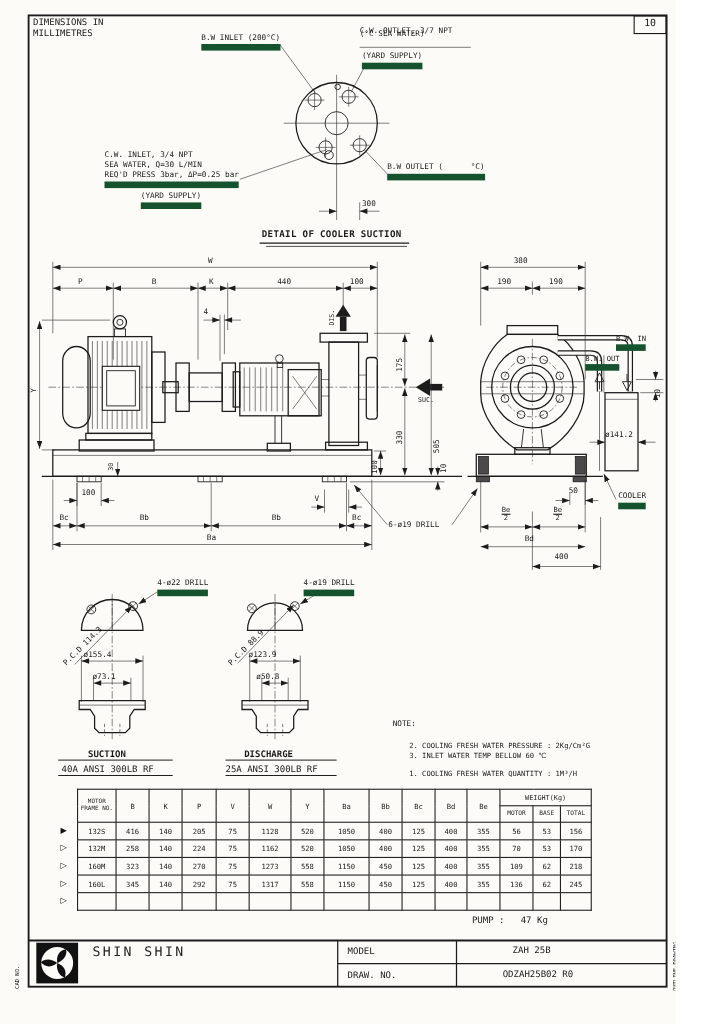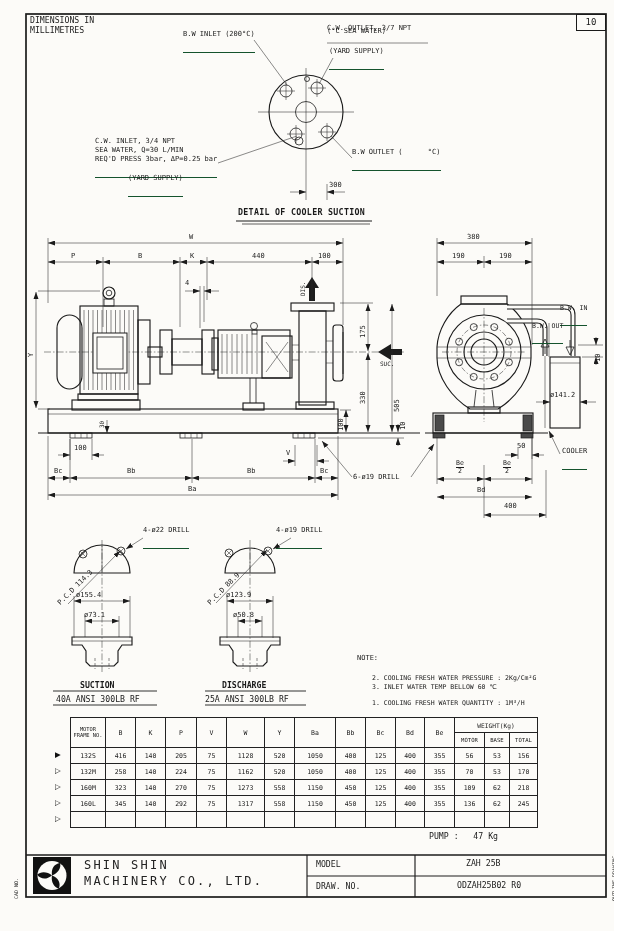--- a/index.html
+++ b/index.html
@@ -7,21 +7,21 @@
 .sheet{position:relative;width:614px;height:931px;background:#fcfbf8;overflow:hidden;
   font-family:"DejaVu Sans Mono","DejaVu Sans",monospace;color:#1a1a1a}
 svg.art{position:absolute;left:0;top:0}
 .lbl{position:absolute;font:7px "DejaVu Sans Mono","DejaVu Sans",monospace;color:#1a1a1a;
   white-space:pre;line-height:1.3;letter-spacing:0}
 .fs8{font-size:8.2px}
 .fs65{font-size:6.5px}
 .fs6{font-size:6px}
 .fs5{font-size:5px}
 .b{font-weight:bold}
-.u{border-bottom:1px solid #14532d;padding-bottom:13px}
+.u{border-bottom:6px solid #14532d;padding-bottom:1px}
 .rot{transform:rotate(-90deg);transform-origin:0 0}
 .diag{transform:rotate(-45deg);transform-origin:0 0}
 .title{font-size:8.3px;font-weight:bold;letter-spacing:.3px}
 .box10{position:absolute;left:576px;top:14px;width:30px;height:17px;border:1.3px solid #1a1a1a;
   text-align:center;font-size:9px;line-height:15px}
 .frac{position:absolute;display:flex;flex-direction:column;align-items:center;width:16px;
   font-size:6.5px;line-height:1.15}
 .frac .den{border-top:.9px solid #1a1a1a;padding:0 2px}
 
 .tblwrap{position:absolute;left:70px;top:717px}
@@ -508,21 +508,20 @@
             <td></td>
             <td></td>
             <td></td>
           </tr>
         </tbody>
   </table>
 </div>
 <div class="lbl fs8" style="left:429px;top:831px">PUMP :   47 Kg</div>
 
 <div class="co" style="left:84px;top:858px">SHIN SHIN</div>
-<div class="co" style="left:84px;top:874px">MACHINERY CO., LTD.</div>
 <div class="lbl fs8" style="left:316px;top:859px">MODEL</div>
 <div class="lbl fs8" style="left:466px;top:858px">ZAH 25B</div>
 <div class="lbl fs8" style="left:316px;top:881px">DRAW. NO.</div>
 <div class="lbl fs8" style="left:457px;top:880px">ODZAH25B02 R0</div>
 <div class="lbl rot fs5" style="left:13px;top:899px">CAD NO.</div>
 <div class="lbl rot fs5" style="left:611px;top:901px">OUTLINE DRAWING</div>
 
 </div>
 
 </body></html>

